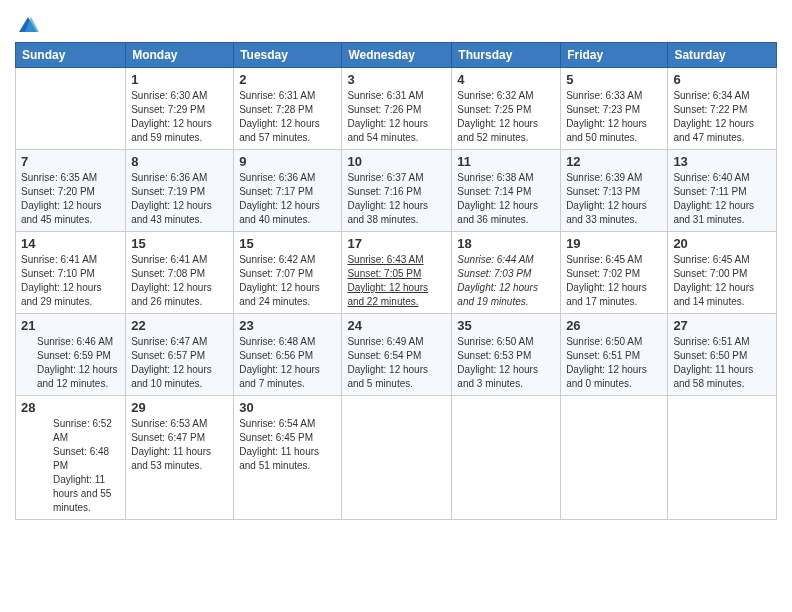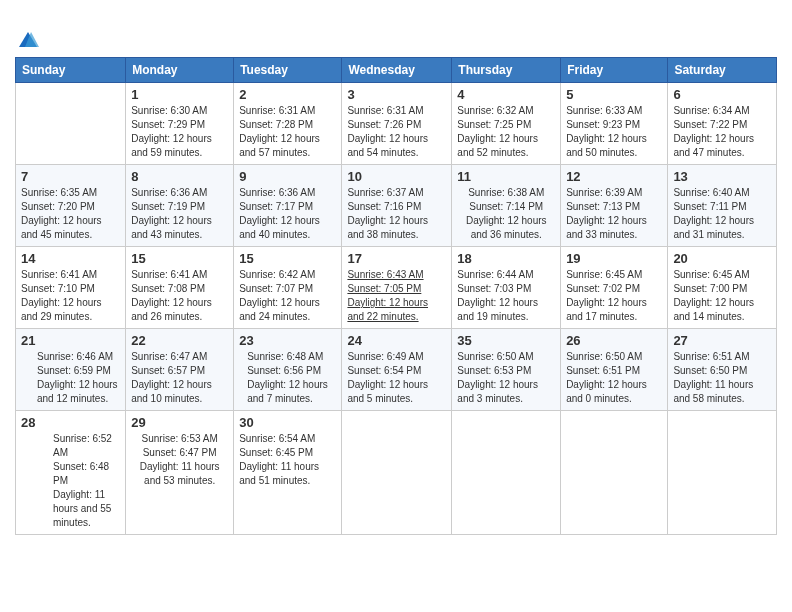--- a/index.html
+++ b/index.html
@@ -5,21 +5,21 @@
     * { box-sizing: border-box; margin: 0; padding: 0; }
     body {
       font-family: Arial, sans-serif;
       background: #fff;
       width: 792px;
       height: 612px;
       overflow: hidden;
     }
     .container {
       width: 792px;
-      padding: 25px 15px;
+      padding: 10px 15px;
     }
     .header-row {
       display: flex;
       align-items: flex-start;
       justify-content: space-between;
       margin-bottom: 6px;
     }
     .logo {
       display: flex;
       align-items: center;
@@ -149,21 +149,21 @@
           </td>
           <td>
             <div class="day-number">4</div>
             <div class="cell-text" style="white-space: pre-line;">Sunrise: 6:32 AM
 Sunset: 7:25 PM
 Daylight: 12 hours and 52 minutes.</div>
           </td>
           <td>
             <div class="day-number">5</div>
             <div class="cell-text" style="white-space: pre-line;">Sunrise: 6:33 AM
-Sunset: 9:23 PM
+Sunset: 7:23 PM
 Daylight: 12 hours and 50 minutes.</div>
           </td>
           <td>
             <div class="day-number">6</div>
             <div class="cell-text" style="white-space: pre-line;">Sunrise: 6:34 AM
 Sunset: 7:22 PM
 Daylight: 12 hours and 47 minutes.</div>
           </td>
         </tr>
         <tr>
@@ -186,21 +186,21 @@
 Daylight: 12 hours and 40 minutes.</div>
           </td>
           <td>
             <div class="day-number">10</div>
             <div class="cell-text" style="white-space: pre-line;">Sunrise: 6:37 AM
 Sunset: 7:16 PM
 Daylight: 12 hours and 38 minutes.</div>
           </td>
           <td>
             <div class="day-number">11</div>
-            <div class="cell-text" style="white-space: pre-line; text-align: center;">Sunrise: 6:38 AM
+            <div class="cell-text" style="white-space: pre-line;">Sunrise: 6:38 AM
 Sunset: 7:14 PM
 Daylight: 12 hours and 36 minutes.</div>
           </td>
           <td>
             <div class="day-number">12</div>
             <div class="cell-text" style="white-space: pre-line;">Sunrise: 6:39 AM
 Sunset: 7:13 PM
 Daylight: 12 hours and 33 minutes.</div>
           </td>
           <td>
@@ -230,21 +230,21 @@
 Daylight: 12 hours and 24 minutes.</div>
           </td>
           <td>
             <div class="day-number">17</div>
             <div class="cell-text" style="white-space: pre-line; text-decoration: underline;">Sunrise: 6:43 AM
 Sunset: 7:05 PM
 Daylight: 12 hours and 22 minutes.</div>
           </td>
           <td>
             <div class="day-number">18</div>
-            <div class="cell-text" style="white-space: pre-line;">Sunrise: 6:44 AM
+            <div class="cell-text" style="white-space: pre-line; font-style: italic;">Sunrise: 6:44 AM
 Sunset: 7:03 PM
 Daylight: 12 hours and 19 minutes.</div>
           </td>
           <td>
             <div class="day-number">19</div>
             <div class="cell-text" style="white-space: pre-line;">Sunrise: 6:45 AM
 Sunset: 7:02 PM
 Daylight: 12 hours and 17 minutes.</div>
           </td>
           <td>
@@ -262,21 +262,21 @@
 Daylight: 12 hours and 12 minutes.</div>
           </td>
           <td>
             <div class="day-number">22</div>
             <div class="cell-text" style="white-space: pre-line;">Sunrise: 6:47 AM
 Sunset: 6:57 PM
 Daylight: 12 hours and 10 minutes.</div>
           </td>
           <td>
             <div class="day-number">23</div>
-            <div class="cell-text" style="white-space: pre-line; margin-left: 8px;">Sunrise: 6:48 AM
+            <div class="cell-text" style="white-space: pre-line;">Sunrise: 6:48 AM
 Sunset: 6:56 PM
 Daylight: 12 hours and 7 minutes.</div>
           </td>
           <td>
             <div class="day-number">24</div>
             <div class="cell-text" style="white-space: pre-line;">Sunrise: 6:49 AM
 Sunset: 6:54 PM
 Daylight: 12 hours and 5 minutes.</div>
           </td>
           <td>
@@ -300,21 +300,21 @@
         </tr>
         <tr>
           <td>
             <div class="day-number">28</div>
             <div class="cell-text" style="white-space: pre-line; margin-left: 32px;">Sunrise: 6:52 AM
 Sunset: 6:48 PM
 Daylight: 11 hours and 55 minutes.</div>
           </td>
           <td>
             <div class="day-number">29</div>
-            <div class="cell-text" style="white-space: pre-line; text-align: center;">Sunrise: 6:53 AM
+            <div class="cell-text" style="white-space: pre-line;">Sunrise: 6:53 AM
 Sunset: 6:47 PM
 Daylight: 11 hours and 53 minutes.</div>
           </td>
           <td>
             <div class="day-number">30</div>
             <div class="cell-text" style="white-space: pre-line;">Sunrise: 6:54 AM
 Sunset: 6:45 PM
 Daylight: 11 hours and 51 minutes.</div>
           </td>
           <td class="empty-cell"></td>

